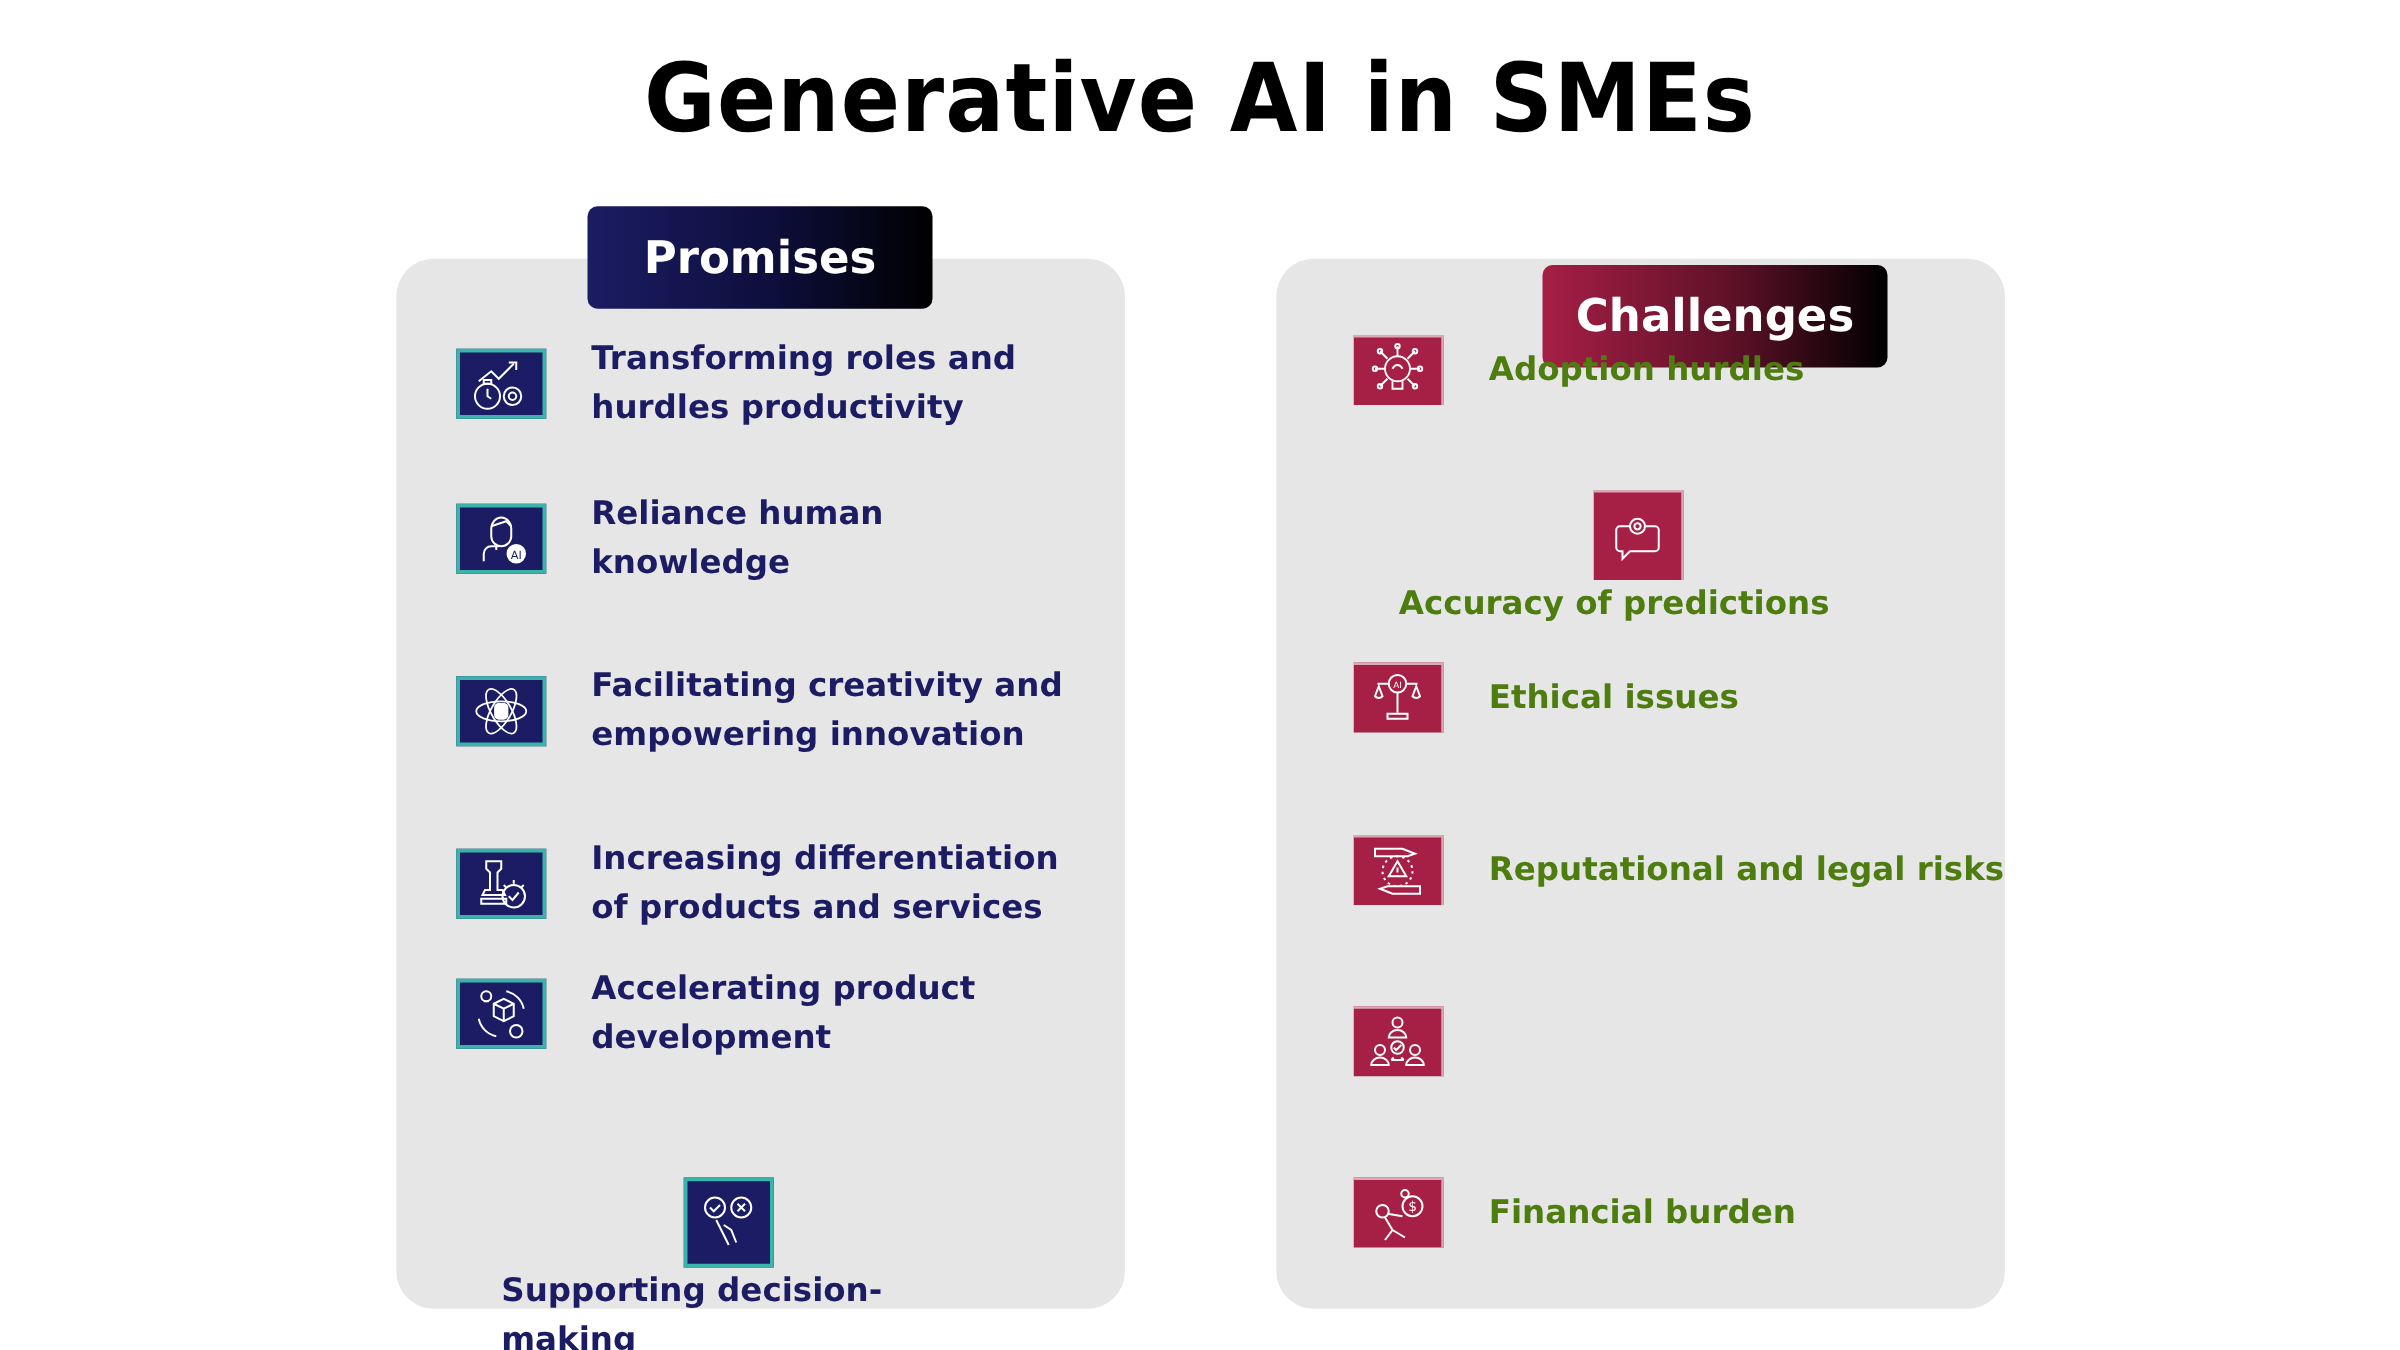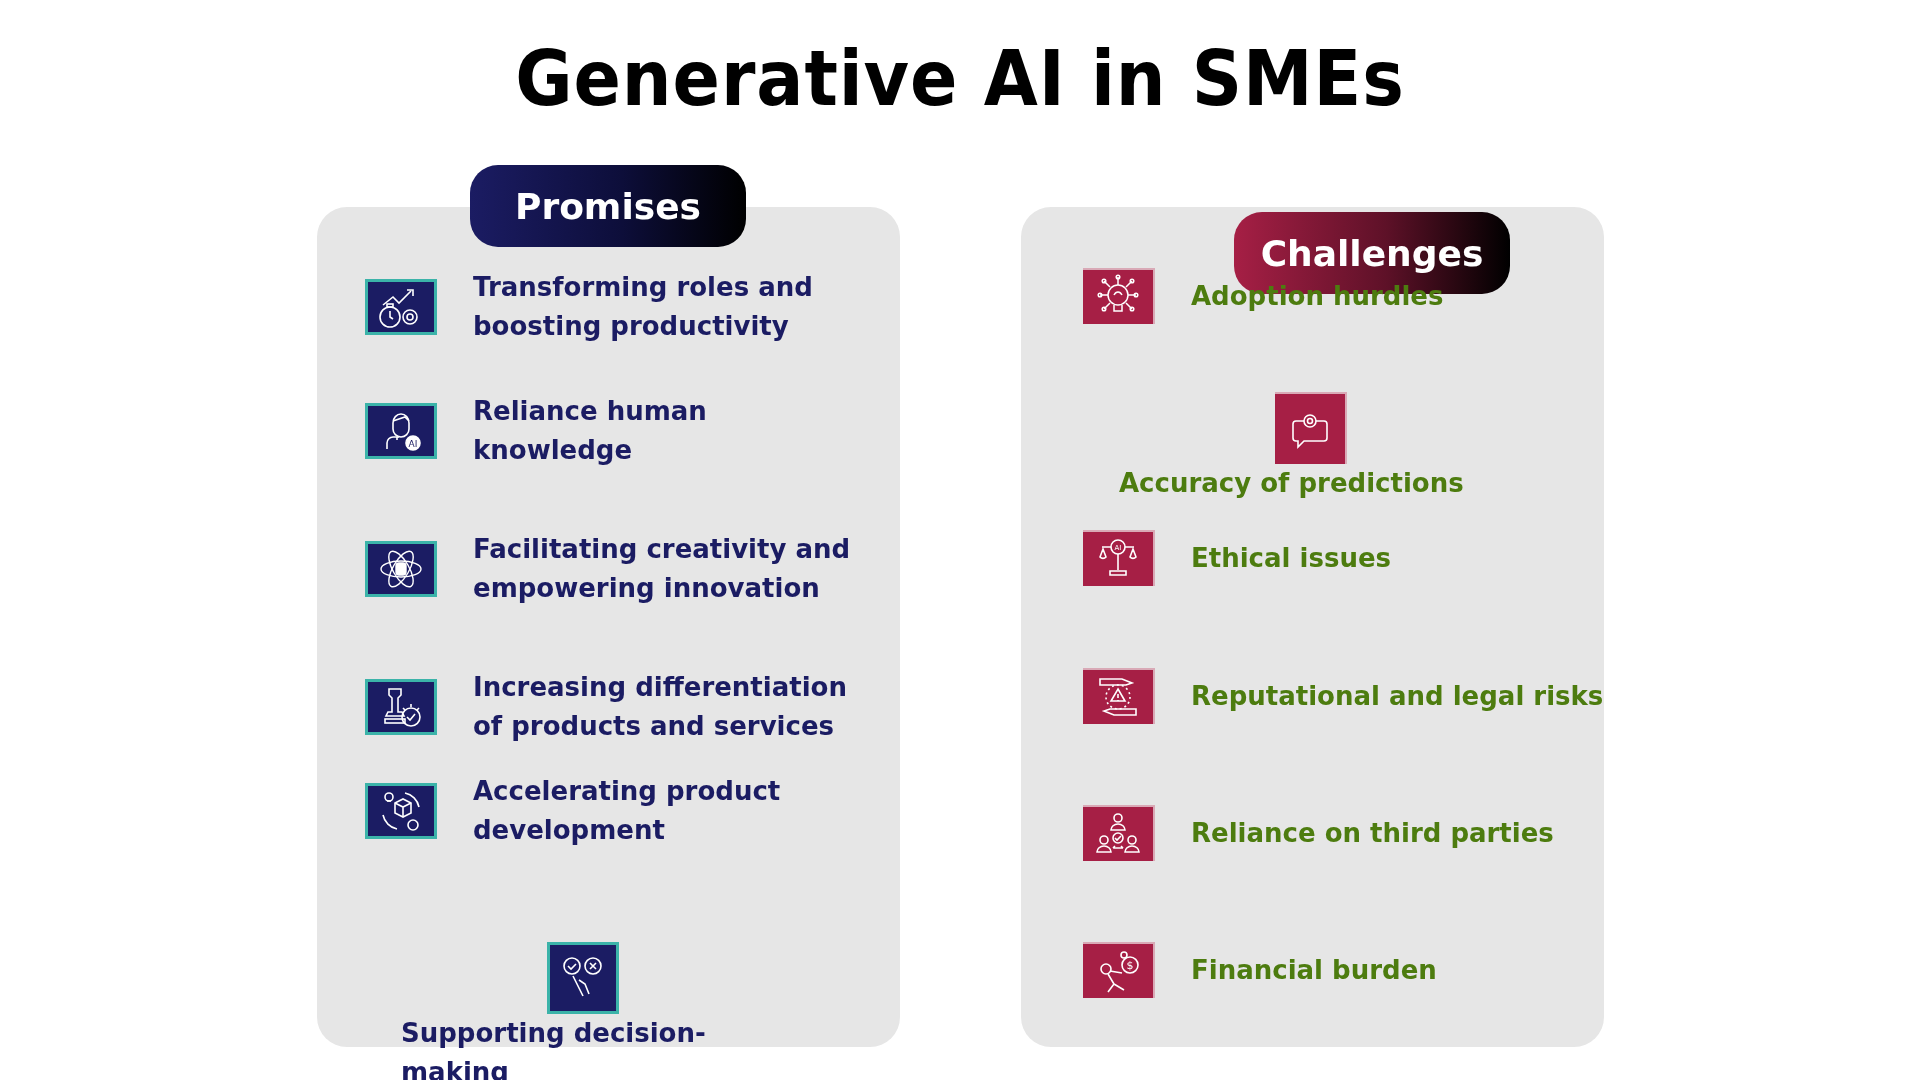--- a/index.html
+++ b/index.html
@@ -12,21 +12,21 @@
     font-family:"DejaVu Sans", sans-serif; font-weight:bold; font-size:76px;
     letter-spacing:1px; color:#000; transform:scaleX(0.92);
   }
   .panel {
     position:absolute; top:207px; width:583px; height:840px;
     background:#e6e6e6; border-radius:30px;
   }
   .panel.left { left:317px; }
   .panel.right { left:1021px; }
   .badge {
-    position:absolute; top:165px; width:276px; height:82px; border-radius:28px;
+    position:absolute; top:165px; width:276px; height:82px; border-radius:8px;
     color:#fff; font-family:"DejaVu Sans", sans-serif; font-weight:bold;
     font-size:36px; display:flex; align-items:center; justify-content:center;
   }
   .badge.promises { left:470px; background:linear-gradient(90deg,#1b1c63 0%,#0d0e3a 55%,#000 100%); }
   .badge.challenges { left:1234px; background:linear-gradient(90deg,#a61f45 0%,#5e1128 55%,#000 100%);margin-top:47px; }
   .item { position:absolute; display:flex; align-items:center; }
   .icon-box {
     width:72px; height:56px; flex:0 0 72px; display:flex; align-items:center; justify-content:center;
     box-sizing:border-box;
   }
@@ -56,21 +56,21 @@
     <svg viewBox="0 0 56 56" fill="none" stroke="#fff" stroke-width="1.6">
       <circle cx="17" cy="38" r="10"></circle>
         <path d="M17 32v6l3 2"></path>
         <rect x="14" y="25" width="6" height="3"></rect>
       <circle cx="37" cy="38" r="7"></circle>
         <circle cx="37" cy="38" r="3"></circle>
       <path d="M10 26l10-8 6 6 12-12"></path>
         <path d="M34 11h6v6"></path>
     </svg>
   </div>
-  <div class="label blue">Transforming roles and boosting productivity</div>
+  <div class="label blue">Transforming roles and hurdles productivity</div>
 </div>
 
 <div class="item" style="left:365px; top:392px;">
   <div class="icon-box blue">
     <svg viewBox="0 0 56 56" fill="none" stroke="#fff" stroke-width="1.6">
       <path d="M20 20a8 9 0 0 1 16 0v6a8 8 0 0 1-16 0z"></path>
         <path d="M20 18l12-4 4 4"></path>
       <path d="M14 46v-6a6 6 0 0 1 6-6h6"></path>
         <path d="M24 34v3"></path>
       <circle cx="40" cy="40" r="7" fill="#fff"></circle>
@@ -194,21 +194,20 @@
         <path d="M21 24a7 6 0 0 1 14 0z"></path>
       <circle cx="14" cy="34" r="4"></circle>
         <path d="M7 46a7 6 0 0 1 14 0z"></path>
       <circle cx="42" cy="34" r="4"></circle>
         <path d="M35 46a7 6 0 0 1 14 0z"></path>
       <circle cx="28" cy="32" r="5"></circle>
         <path d="M25 32l2 2 4-4"></path>
       <path d="M23 42h10M23 42l2-2M33 42l-2-2"></path>
     </svg>
   </div>
-  <div class="label red">Reliance on third parties</div>
 </div>
 
 <div class="item" style="left:1083px; top:942px;">
   <div class="icon-box red">
     <svg viewBox="0 0 56 56" fill="none" stroke="#fff" stroke-width="1.6">
       <circle cx="34" cy="12" r="3"></circle>
       <circle cx="40" cy="22" r="8"></circle>
       <text x="40" y="26" font-size="11" font-family="DejaVu Sans" fill="#fff" stroke="none" text-anchor="middle">$</text>
       <circle cx="16" cy="26" r="5"></circle>
       <path d="M20 28l12 2M18 31l6 10-6 8M24 41l10 6"></path>

